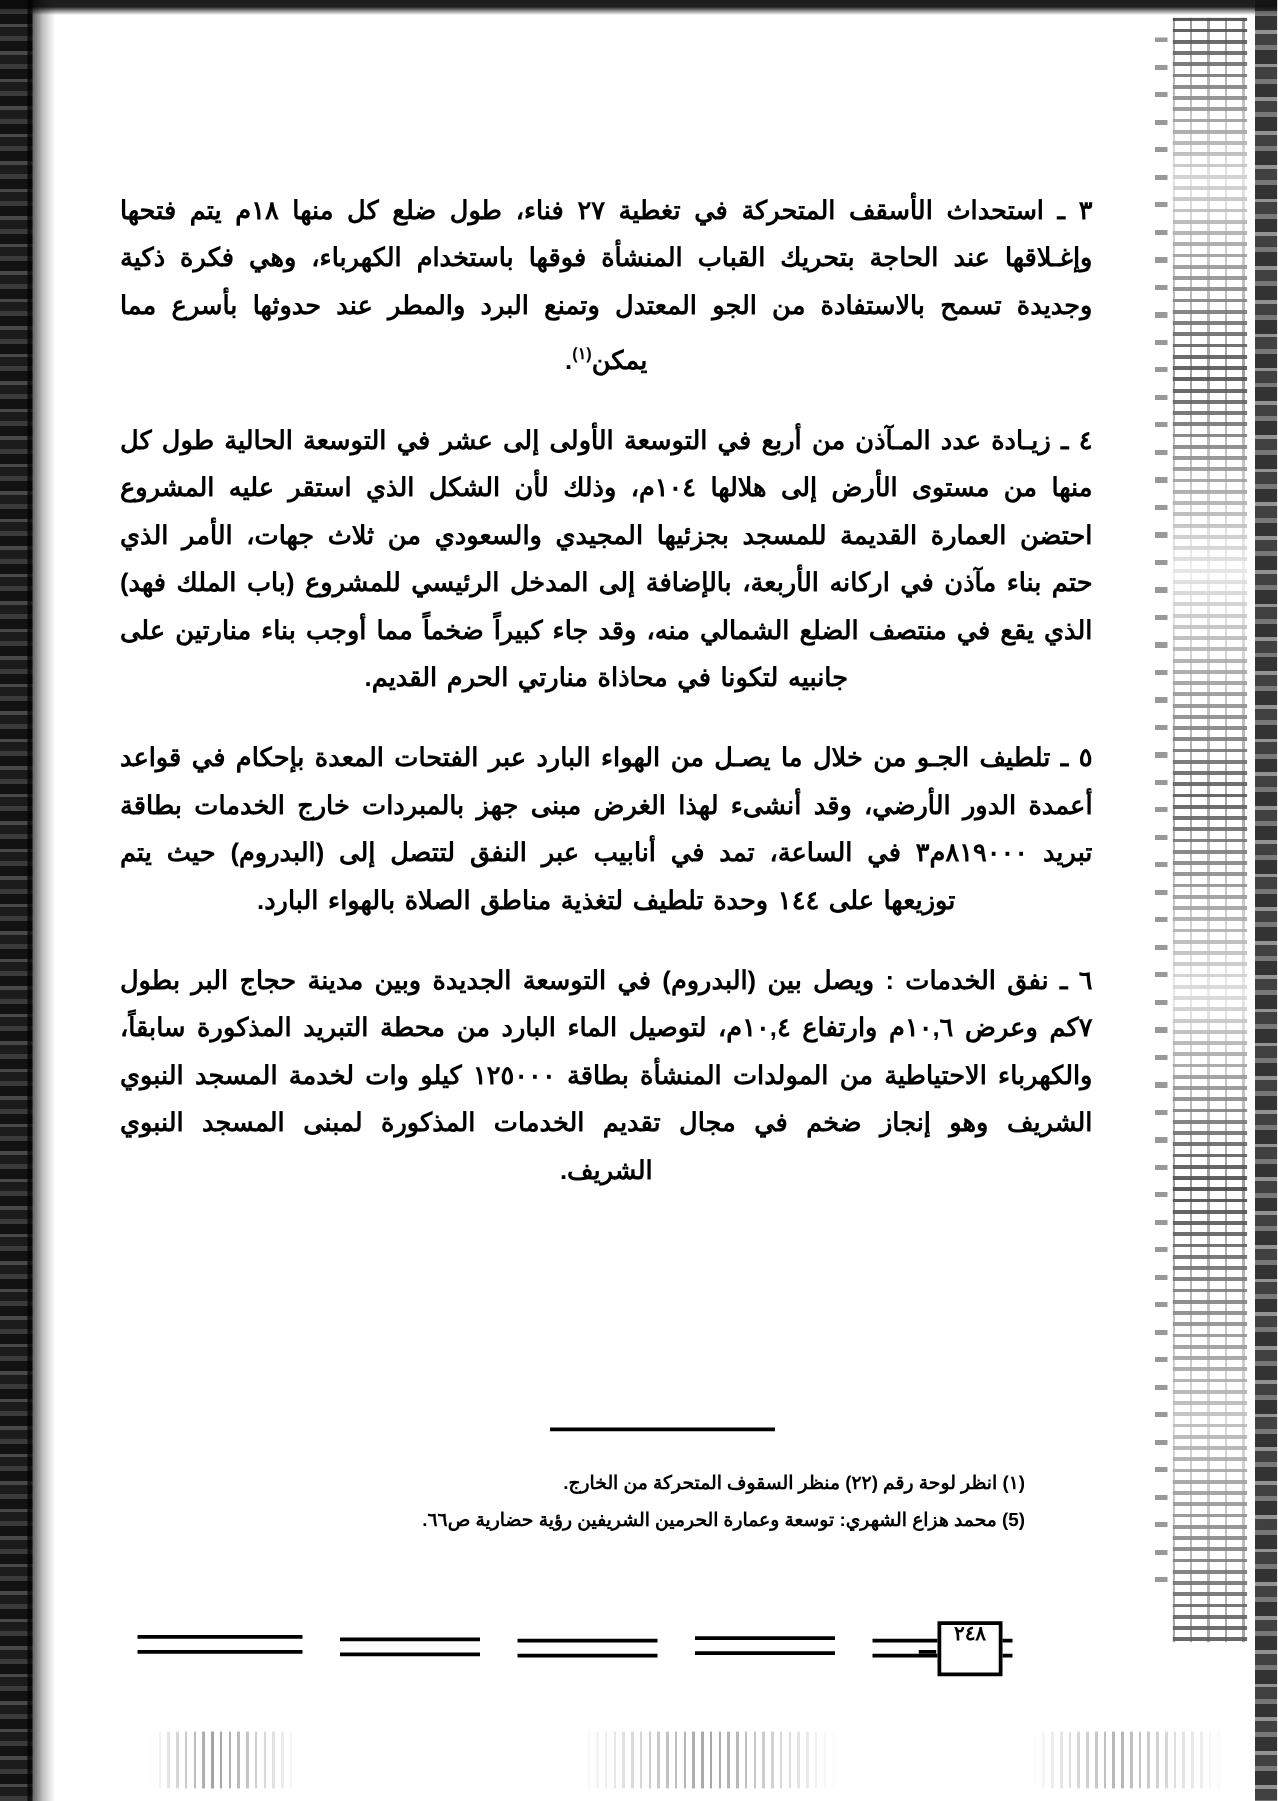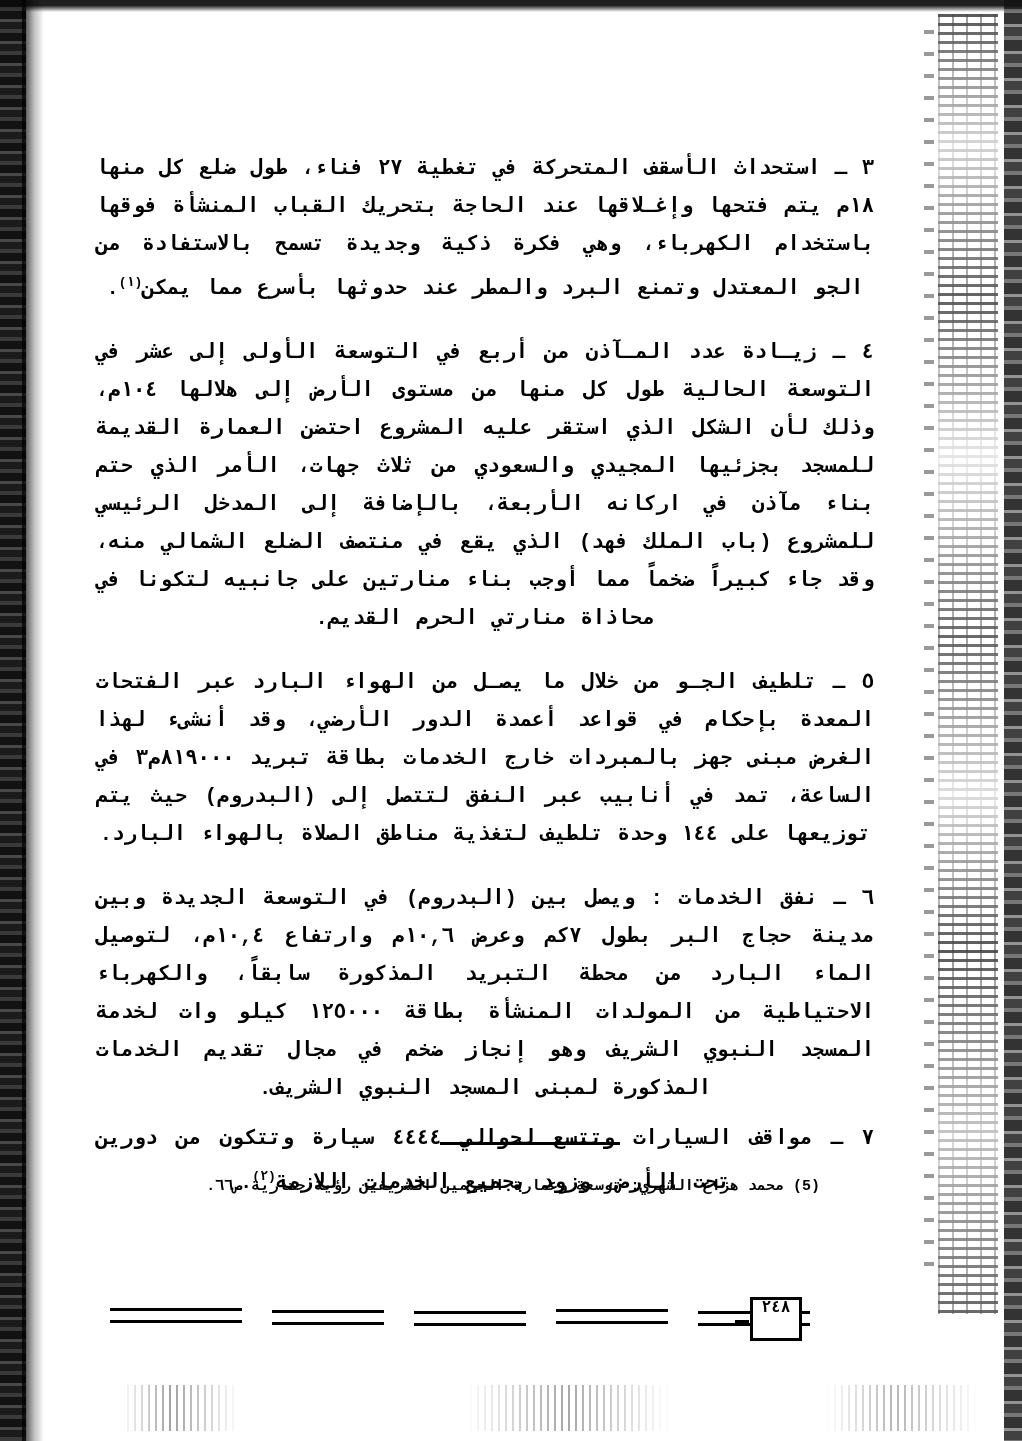--- a/index.html
+++ b/index.html
@@ -7,21 +7,21 @@
     margin: 0;
     padding: 0;
     background: #ffffff;
   }
   #page {
     position: relative;
     width: 1022px;
     height: 1441px;
     background: #ffffff;
     overflow: hidden;
-    font-family: Liberation Mono, monospace;
+    font-family: Liberation Sans, sans-serif;
   }
 
   
   .scan-edge-left {
     position: absolute;
     left: 0; top: 0;
     width: 26px; height: 1441px;
     background:
       repeating-linear-gradient(to bottom,
         #0a0a0a 0px, #0a0a0a 7px,
@@ -222,27 +222,27 @@
   <div class="content">
 
     <p class="para"><span>٣ ـ استحداث الأسقف المتحركة في تغطية ٢٧ فناء، طول ضلع كل منها ١٨م يتم فتحها وإغـلاقها عند الحاجة بتحريك القباب المنشأة فوقها باستخدام الكهرباء، وهي فكرة ذكية وجديدة تسمح بالاستفادة من الجو المعتدل وتمنع البرد والمطر عند حدوثها بأسرع مما يمكن</span><span class="sup">(١)</span><span>.</span></p>
 
     <p class="para"><span>٤ ـ زيـادة عدد المـآذن من أربع في التوسعة الأولى إلى عشر في التوسعة الحالية طول كل منها من مستوى الأرض إلى هلالها ١٠٤م، وذلك لأن الشكل الذي استقر عليه المشروع احتضن العمارة القديمة للمسجد بجزئيها المجيدي والسعودي من ثلاث جهات، الأمر الذي حتم بناء مآذن في اركانه الأربعة، بالإضافة إلى المدخل الرئيسي للمشروع (باب الملك فهد) الذي يقع في منتصف الضلع الشمالي منه، وقد جاء كبيراً ضخماً مما أوجب بناء منارتين على جانبيه لتكونا في محاذاة منارتي الحرم القديم.</span></p>
 
     <p class="para"><span>٥ ـ تلطيف الجـو من خلال ما يصـل من الهواء البارد عبر الفتحات المعدة بإحكام في قواعد أعمدة الدور الأرضي، وقد أنشىء لهذا الغرض مبنى جهز بالمبردات خارج الخدمات بطاقة تبريد ٨١٩٠٠٠م٣ في الساعة، تمد في أنابيب عبر النفق لتتصل إلى (البدروم) حيث يتم توزيعها على ١٤٤ وحدة تلطيف لتغذية مناطق الصلاة بالهواء البارد.</span></p>
 
     <p class="para tight"><span>٦ ـ نفق الخدمات : ويصل بين (البدروم) في التوسعة الجديدة وبين مدينة حجاج البر بطول ٧كم وعرض ١٠,٦م وارتفاع ١٠,٤م، لتوصيل الماء البارد من محطة التبريد المذكورة سابقاً، والكهرباء الاحتياطية من المولدات المنشأة بطاقة ١٢٥٠٠٠ كيلو وات لخدمة المسجد النبوي الشريف وهو إنجاز ضخم في مجال تقديم الخدمات المذكورة لمبنى المسجد النبوي الشريف.</span></p>
 
-    <p class="para"><span>٧ ـ مواقف السيارات وتتسع لحوالي ٤٤٤٤ سيارة وتتكون من دورين تحت الأرض، وزود بجميع الخدمات اللازمة</span><span class="sup">(٢)</span><span>.</span></p>
 
   </div>
 
   <div class="footnote-rule"></div>
 
   <div class="footnotes">
+    <div class="footnote">(١) انظر لوحة رقم (٢٢) منظر السقوف المتحركة من الخارج.</div>
     <div class="footnote">(5) محمد هزاع الشهري: توسعة وعمارة الحرمين الشريفين رؤية حضارية ص٦٦.</div>
   </div>
 
   <div class="bottom-ornament">
     <div class="orn-seg orn-5"></div>
     <div class="orn-seg orn-4"></div>
     <div class="orn-seg orn-3"></div>
     <div class="orn-seg orn-2"></div>
     <div class="orn-seg orn-1"></div>
   </div>

